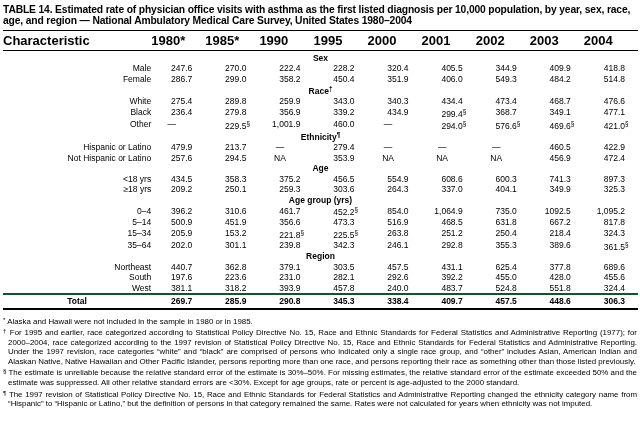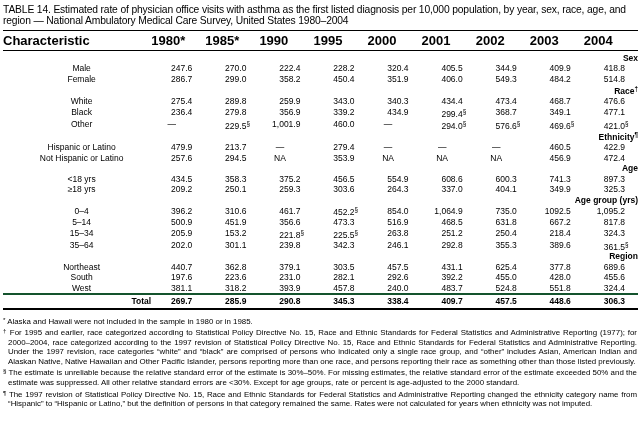--- a/index.html
+++ b/index.html
@@ -5,21 +5,21 @@
   html,body { margin:0; padding:0; background:#fff; }
   body {
     width:640px; height:425px; overflow:hidden;
     font-family:"Liberation Sans", sans-serif;
     color:#000;
     -webkit-font-smoothing:antialiased;
   }
   .page { padding:4px 3px 0 3px; }
 
   .title {
-    font-weight:normal;
+    font-weight:bold;
     font-size:10.3px;
     line-height:11.4px;
     letter-spacing:-0.15px;
   }
 
   table.data {
     border-collapse:collapse;
     table-layout:fixed;
     width:635px;
     margin-top:3px;
@@ -40,22 +40,22 @@
   th.year { text-align:left; padding-right:12px; }
 
   td {
     font-size:8.5px;
     line-height:10.45px;
     height:10.45px;
     padding:0;
     white-space:nowrap;
     overflow:visible;
   }
-  td.label   { text-align:center; padding-left:9px;margin-top:30px; }
-  td.cat     { text-align:right; font-weight:bold; }
+  td.label   { text-align:right; padding-left:9px;margin-top:30px; }
+  td.cat     { text-align:center; font-weight:bold; }
   td.num     { text-align:right; padding-right:13px; }
   td.special { text-align:center; padding-right:13px; }
   tr.first-body td { padding-top:2px; }
   tr.total td { font-weight:bold; border-top:2px solid #14532d; padding-top:1px; padding-bottom:1px; }
   span.supmark {
     display:inline-block; width:0; overflow:visible;
     font-size:6.3px; vertical-align:2.5px; white-space:nowrap;
   }
   .catsup { font-size:6.3px; vertical-align:2.5px; }
 

